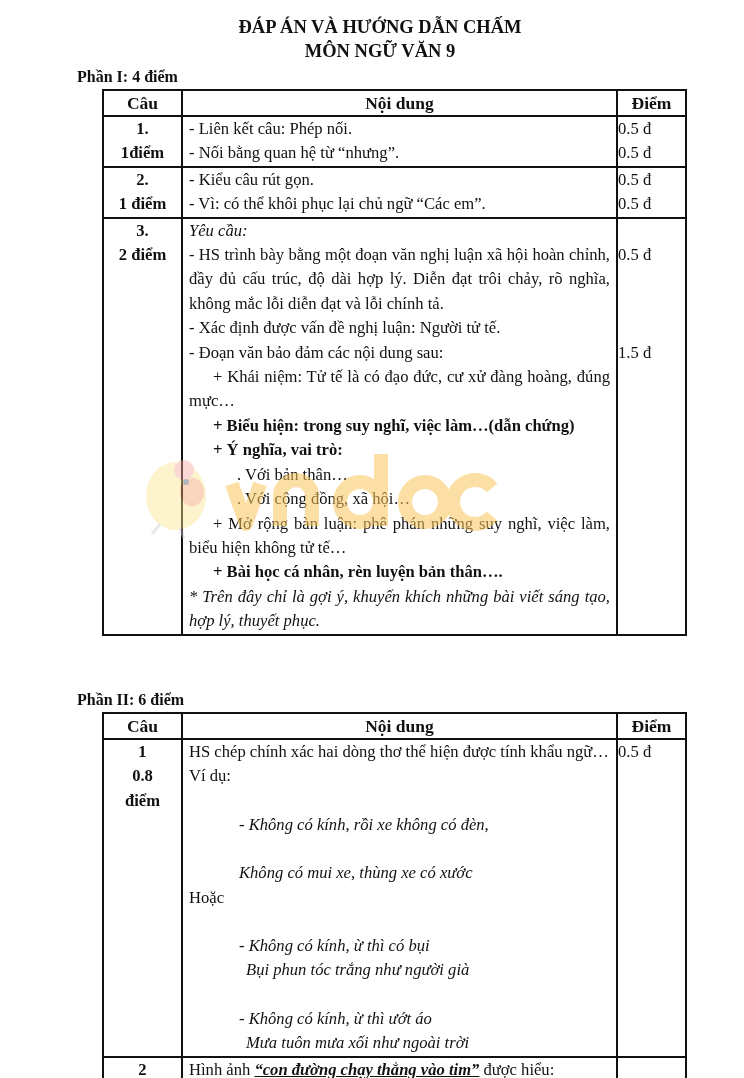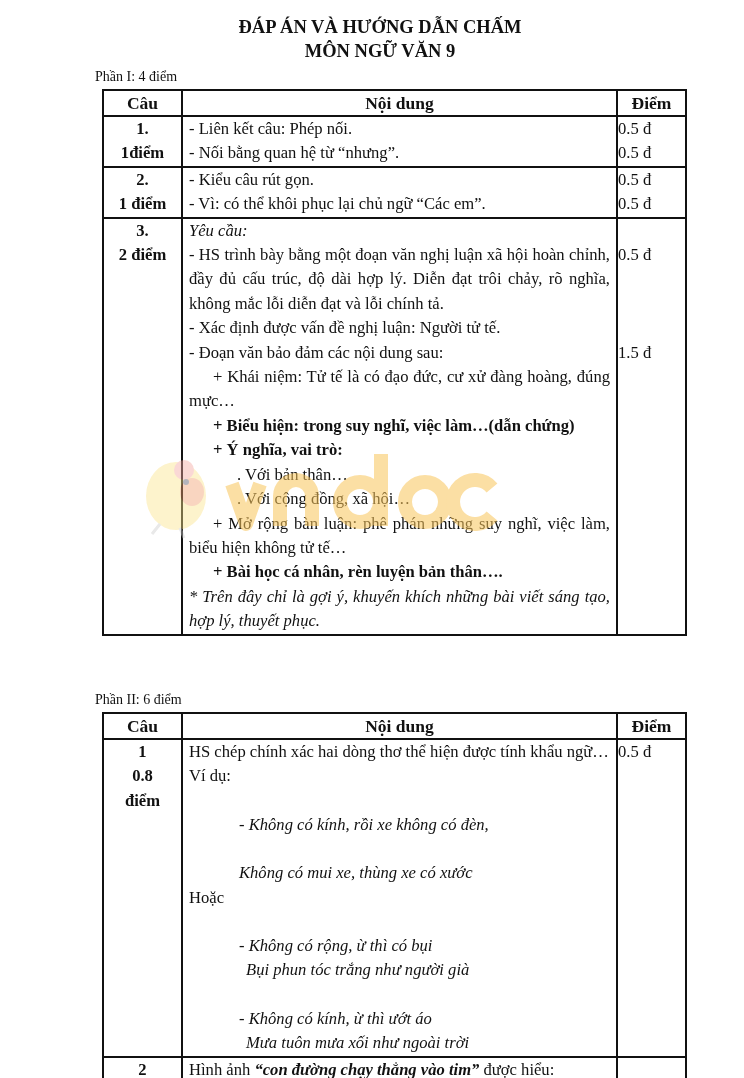--- a/index.html
+++ b/index.html
@@ -2,40 +2,40 @@
 <html><head>
 <meta charset="utf-8">
 <style>
   html, body { margin:0; padding:0; background:#ffffff; }
   body { width:744px; height:1078px; position:relative; overflow:hidden;
          font-family:"Liberation Serif","DejaVu Serif",serif; color:#111; }
   .title { position:absolute; left:0; width:744px; text-align:center; font-weight:bold;
            font-size:18.5px; line-height:22px; }
   .t1 { top:16px; left:8px; }
   .t2 { top:40px; left:8px; }
-  .section { position:absolute; left:95px; font-weight:normal; font-size:14px; line-height:22px; }
+  .section { position:absolute; left:77px; font-weight:bold; font-size:16px; line-height:22px; }
   .s1 { top:66px; }
   .s2 { top:689px; }
   table.grade { position:absolute; left:102px; width:585px; border-collapse:collapse;
                 font-size:16.6px; line-height:24.4px; table-layout:fixed; }
   table.grade td, table.grade th { border:2px solid #111; vertical-align:top; padding:0; }
   table.grade th { font-weight:bold; font-size:17.5px; line-height:24px; text-align:center; height:24px; }
   .tb1 { top:89px; }
   .tb2 { top:712px; }
   col.c1 { width:79px; } col.c3 { width:69px; }
   td.cau { text-align:center; font-weight:bold; }
   td.cau div { line-height:24.4px; }
   td.nd { padding:0 6px 0 6px !important; text-align:justify; }
   td.nd .ln { display:block; }
   td.diem { text-align:left; }
   .ital { font-style:italic; }
   .ind1 { padding-left:24px;font-weight:bold; }
   .ind2 { padding-left:50px;margin-top:24px; }
   .ind3 { padding-left:48px; }
-  .bi { font-weight:bold; font-style:italic; }
+  .bi { font-weight:bold; font-style:italic;text-decoration:underline; }
   .watermark { position:absolute; left:140px; top:444px; width:360px; height:96px; pointer-events:none; opacity:0.55; }
 </style>
 </head>
 <body>
 
 <div class="title t1">ĐÁP ÁN VÀ HƯỚNG DẪN CHẤM</div>
 <div class="title t2">MÔN NGỮ VĂN 9</div>
 
 <div class="section s1">Phần I: 4 điểm</div>
 
@@ -127,21 +127,21 @@
       <div>1</div>
       <div>0.8</div>
       <div>điểm</div>
     </td>
     <td class="nd">
       <span class="ln">HS chép chính xác hai dòng thơ thể hiện được tính khẩu ngữ…</span>
       <span class="ln">Ví dụ:</span>
       <span class="ln ital ind2">- Không có kính, rồi xe không có đèn,</span>
       <span class="ln ital ind2" style="padding-left:50px">Không có mui xe, thùng xe có xước</span>
       <span class="ln">Hoặc</span>
-      <span class="ln ital ind2">- Không có rộng, ừ thì có bụi</span>
+      <span class="ln ital ind2">- Không có kính, ừ thì có bụi</span>
       <span class="ln ital" style="padding-left:57px">Bụi phun tóc trắng như người già</span>
       <span class="ln ital ind2">- Không có kính, ừ thì ướt áo</span>
       <span class="ln ital" style="padding-left:57px">Mưa tuôn mưa xối như ngoài trời</span>
     </td>
     <td class="diem">
       <div>0.5 đ</div>
     </td>
   </tr>
   <tr>
     <td class="cau">

